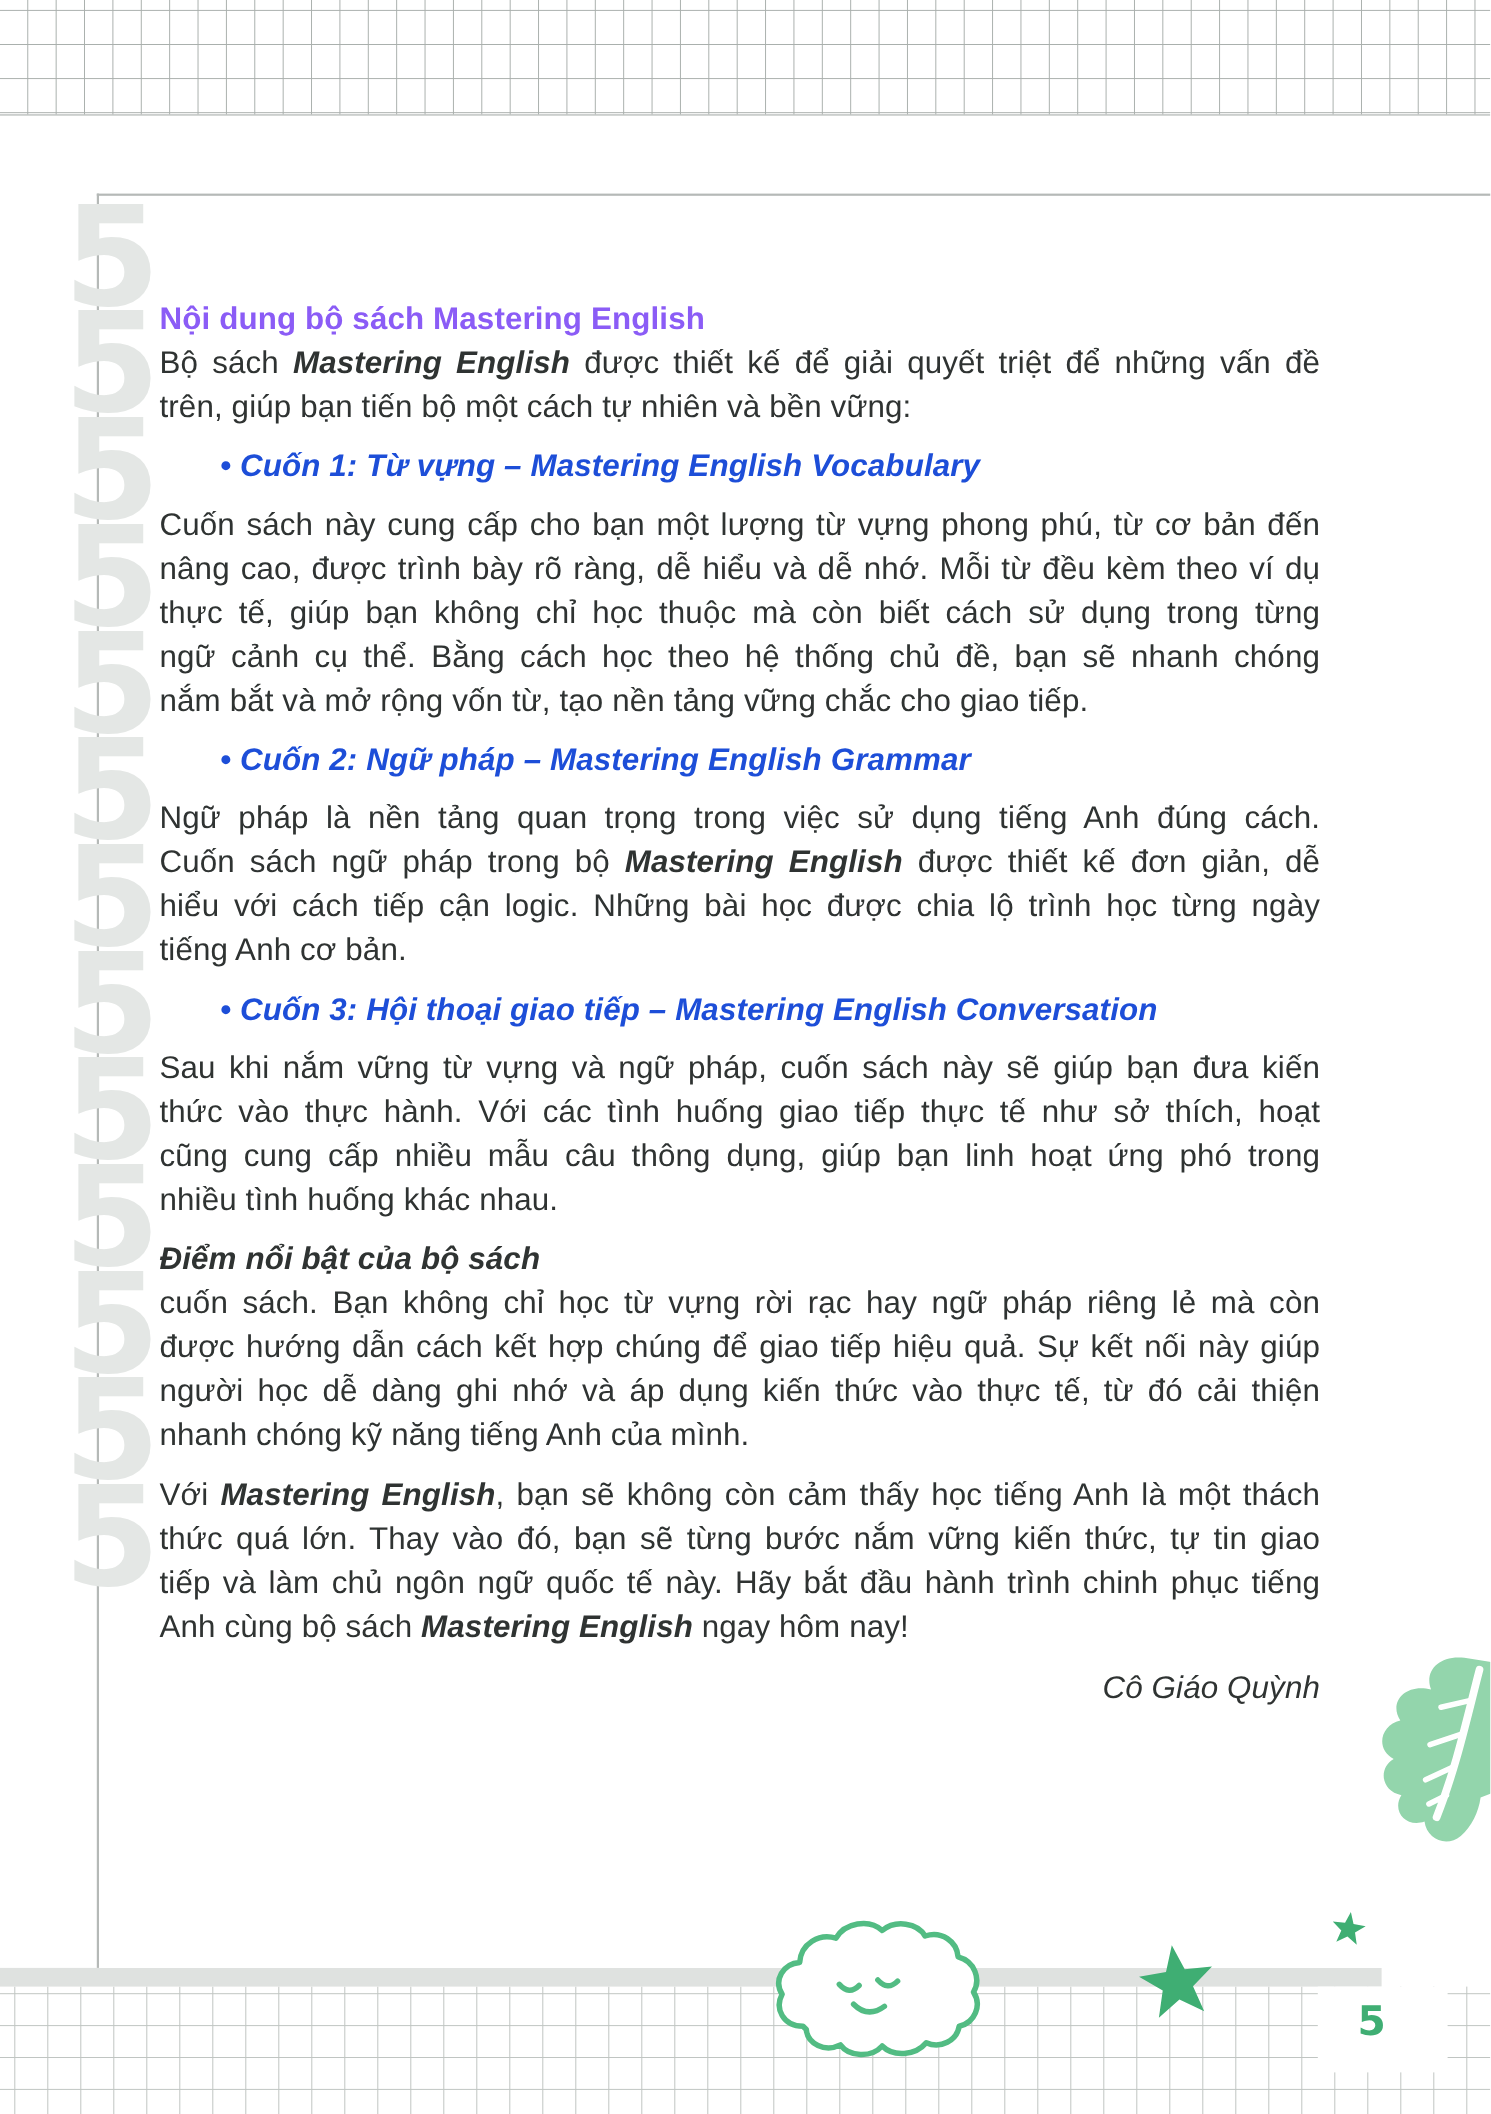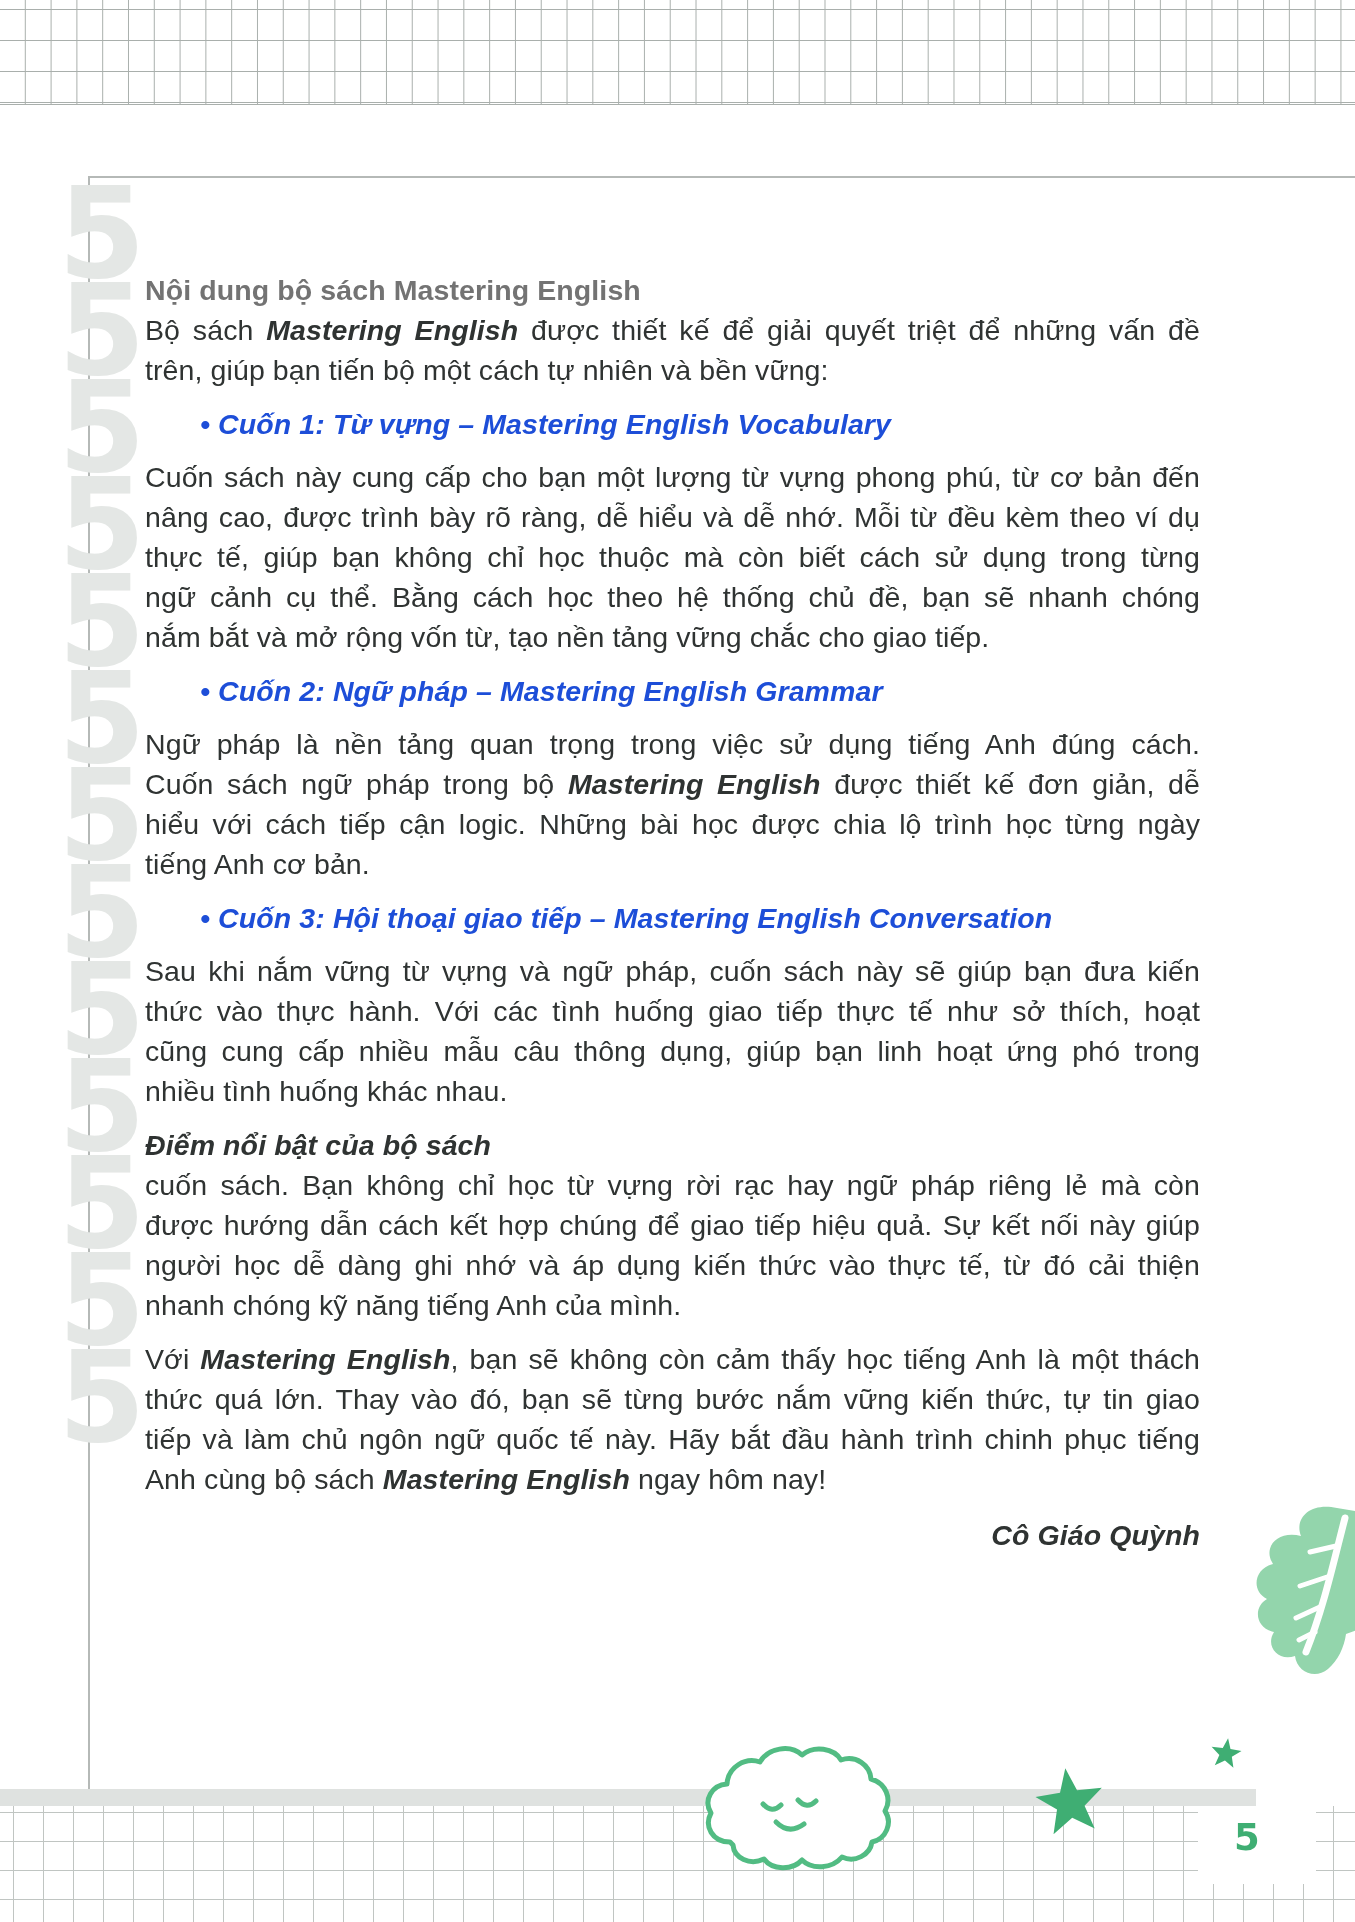--- a/index.html
+++ b/index.html
@@ -45,30 +45,30 @@
     font-family:"DejaVu Sans", sans-serif; font-weight:bold;
     font-size:126px; line-height:126px; color:#e4e7e5;
   }
 
   
   .content {
     position:absolute; left:145px; top:270px; width:1055px;
     font-size:28.5px; line-height:40px; color:#2f3332;
     letter-spacing:0.1px;
   }
-  .heading { color:#737373; font-weight:bold; margin:0; }
+  .heading { color:#8b5cf6; font-weight:bold; margin:0; }
   .para   { margin:0 0 14px 0; }
   .pline  { text-align:justify; text-align-last:justify; }
   .pline.last { text-align-last:auto; }
   .bullet {
     color:#1d4ed8; font-weight:bold; font-style:italic;
     padding-left:55px; margin:0 0 13px 0;
   }
   .subheading { font-weight:bold; font-style:italic; margin:0; }
-  .signature  { text-align:right; font-weight:bold; font-style:italic; margin-top:16px; }
+  .signature  { text-align:right; font-weight:normal; font-style:italic; margin-top:16px; }
   .me { font-weight:bold; font-style:italic; }
 
   
   .pnum-box {
     position:absolute; left:1198px; top:1806px; width:118px; height:78px;
     background:#ffffff;
   }
   .pnum {
     position:absolute; left:36px; top:10px;
     font-family:"DejaVu Sans", sans-serif; font-weight:bold;

